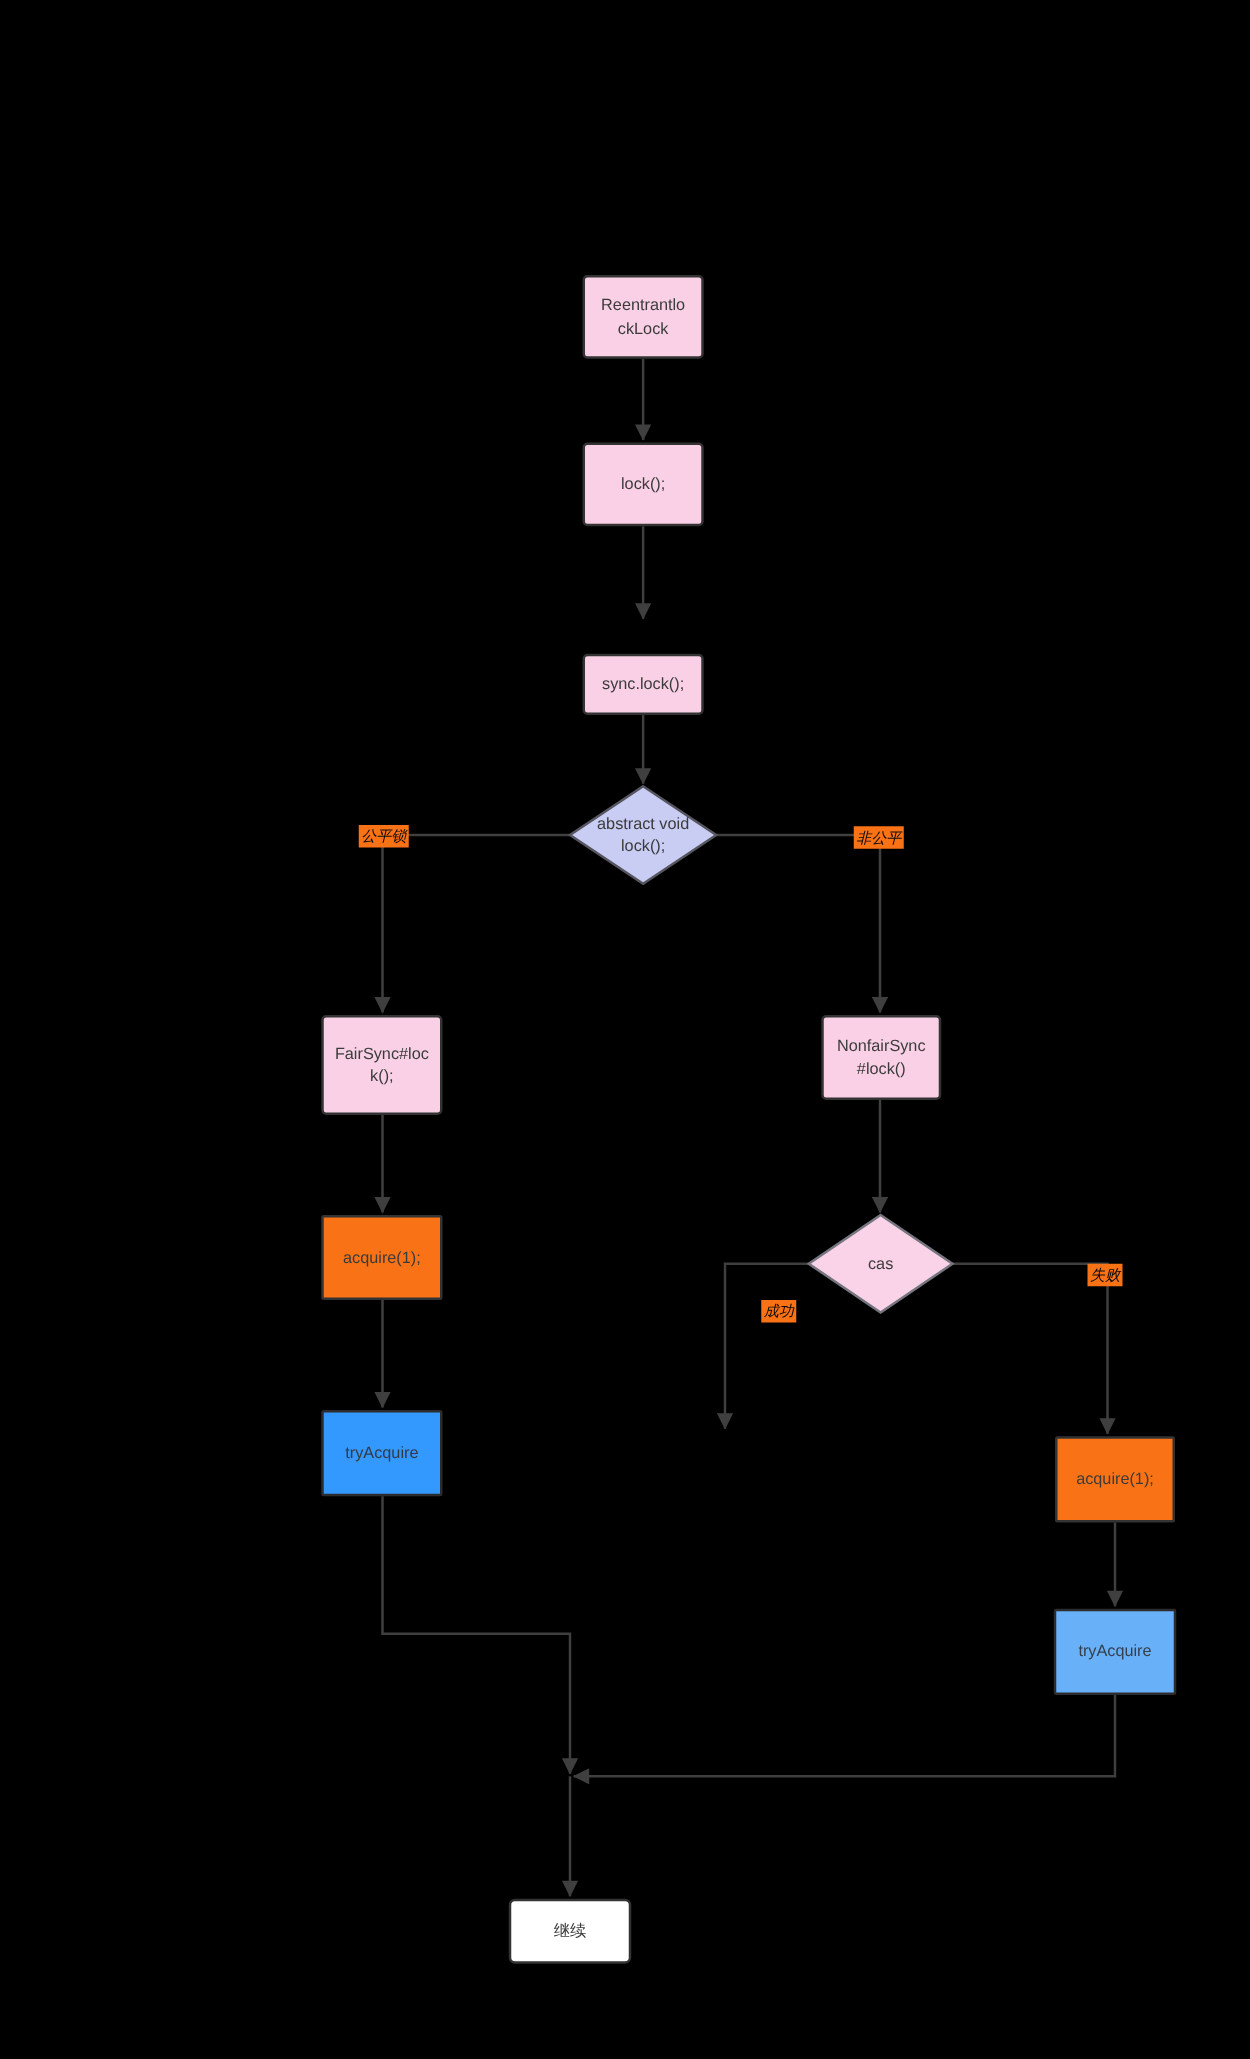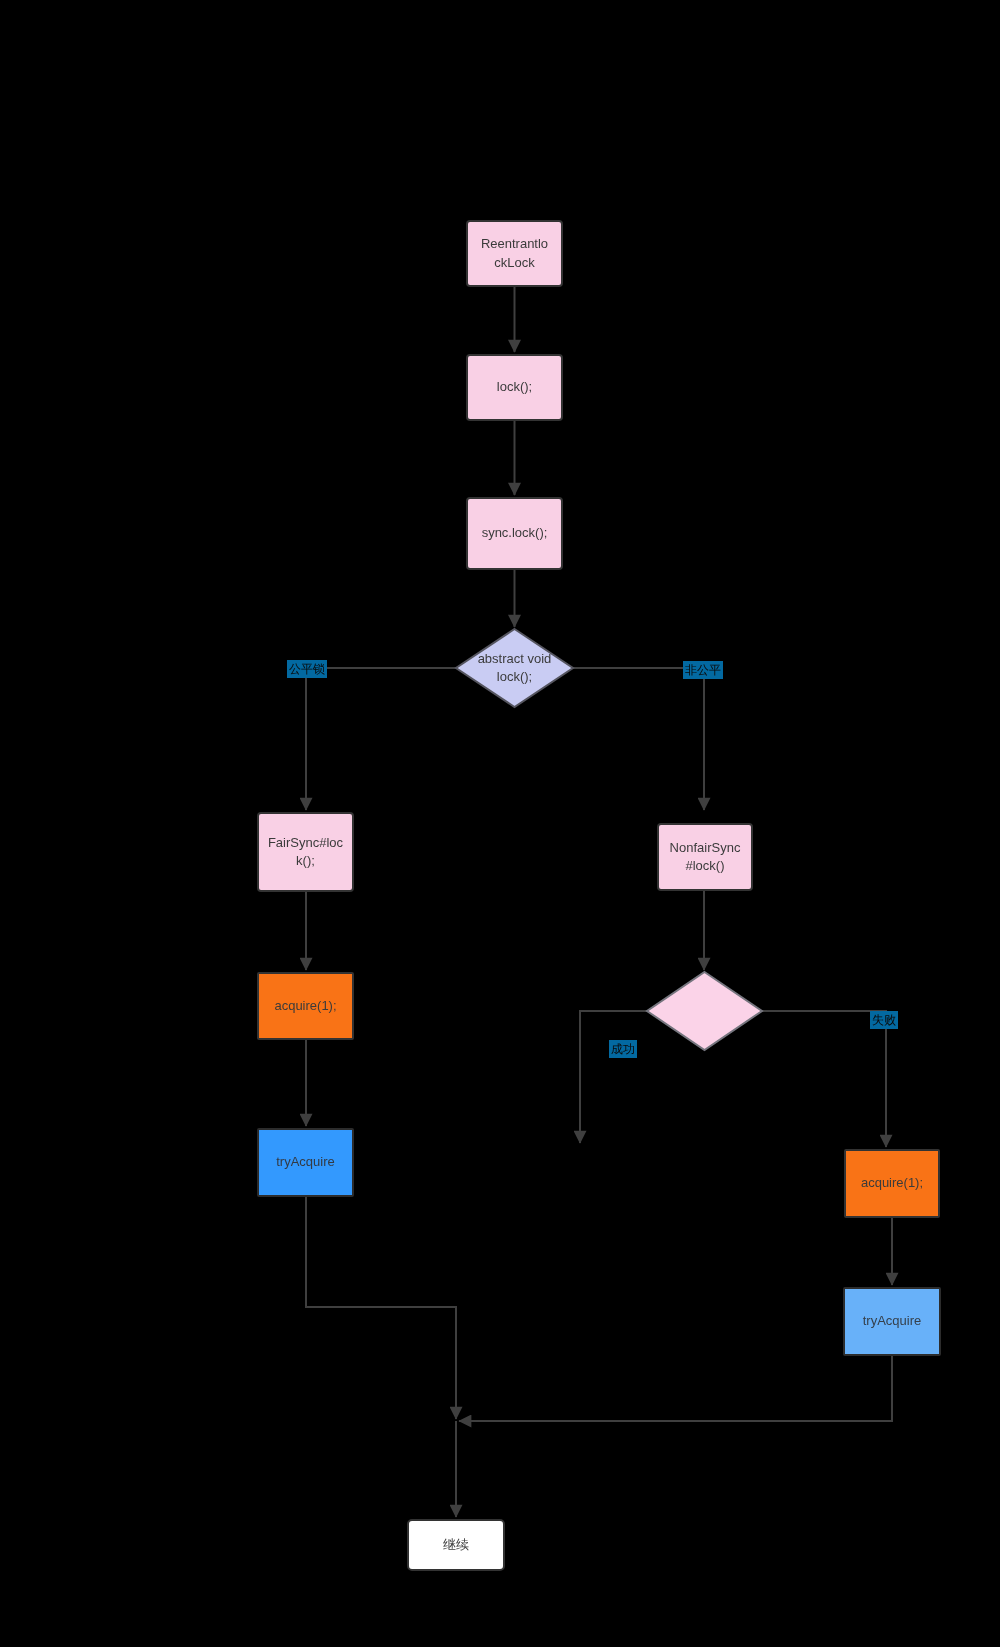--- a/index.html
+++ b/index.html
@@ -28,23 +28,23 @@
   }
   .pink   { background:#f9d0e5; border:2px solid #333333; border-radius:4px; }
   .salmon { background:#f97316; border:2px solid #333333; border-radius:2px; }
   .blue-strong { background:#3399fe; border:2px solid #2c2c2c; border-radius:2px; color:#333a44; }
   .blue-light  { background:#68b1f9; border:2px solid #2c2c2c; border-radius:2px; color:#35404c; }
   .white-node  { background:#ffffff; border:2px solid #333333; border-radius:5px; }
   .soft-pink   { background:#fbd4e8; border:1px solid #eed9e4; border-radius:2px; }
 
   .n-reentrant { left:466px; top:220px;  width:97px; height:67px; }
   .n-lock      { left:466px; top:354px;  width:97px; height:67px; }
-  .n-sync      { left:466px; top:497px;  width:97px; height:73px; }
+  .n-sync      { left:466px; top:523px;  width:97px; height:49px; }
   .n-fair      { left:257px; top:812px;  width:97px; height:80px; }
-  .n-nonfair   { left:657px; top:812px;  width:96px; height:68px;margin-top:11px; }
+  .n-nonfair   { left:657px; top:812px;  width:96px; height:68px; }
   .n-acq-l     { left:257px; top:972px;  width:97px; height:68px; }
   .n-try-l     { left:257px; top:1128px; width:97px; height:69px; }
   .n-success   { left:531px; top:1145px; width:97px; height:70px; }
   .n-acq-r     { left:844px; top:1149px; width:96px; height:69px; }
   .n-try-r     { left:843px; top:1287px; width:98px; height:69px; }
   .n-continue  { left:407px; top:1519px; width:98px; height:52px; }
 
   .diamond-label {
     position:absolute;
     display:flex;
@@ -55,26 +55,27 @@
     line-height:1.4;
     color:#3b3b3b;
     white-space:pre-line;
     pointer-events:none;
   }
   .dl-abstract { left:446px; top:629px; width:137px; height:78px; }
   .dl-cas      { left:647px; top:972px; width:115px; height:78px; }
 
   .chip {
     position:absolute;
-    background:#0369a1;
+    background:#f97316;
     color:#0a0a0a;
     font-size:12px;
     line-height:16px;
     padding:1px 2px;
     white-space:nowrap;
+    font-style:italic;
   }
   .chip-fair    { left:287px; top:660px; }
   .chip-nonfair { left:683px; top:661px; }
   .chip-success { left:565px; top:1040px;margin-left:44px; }
   .chip-fail    { left:870px; top:1011px; }
 </style>
 </head>
 <body>
 
 <div id="stage">
@@ -120,20 +121,21 @@
   <div class="node pink n-fair">FairSync#loc
 k();</div>
 
   <div class="node pink n-nonfair">NonfairSync
 #lock()</div>
 
   <div class="node salmon n-acq-l">acquire(1);</div>
 
   <div class="node blue-strong n-try-l">tryAcquire</div>
 
+  <div class="diamond-label dl-cas">cas</div>
 
 
   <div class="node salmon n-acq-r">acquire(1);</div>
 
   <div class="node blue-light n-try-r">tryAcquire</div>
 
   <div class="node white-node n-continue">继续</div>
 
   <div class="chip chip-fair">公平锁</div>
   <div class="chip chip-nonfair">非公平</div>

